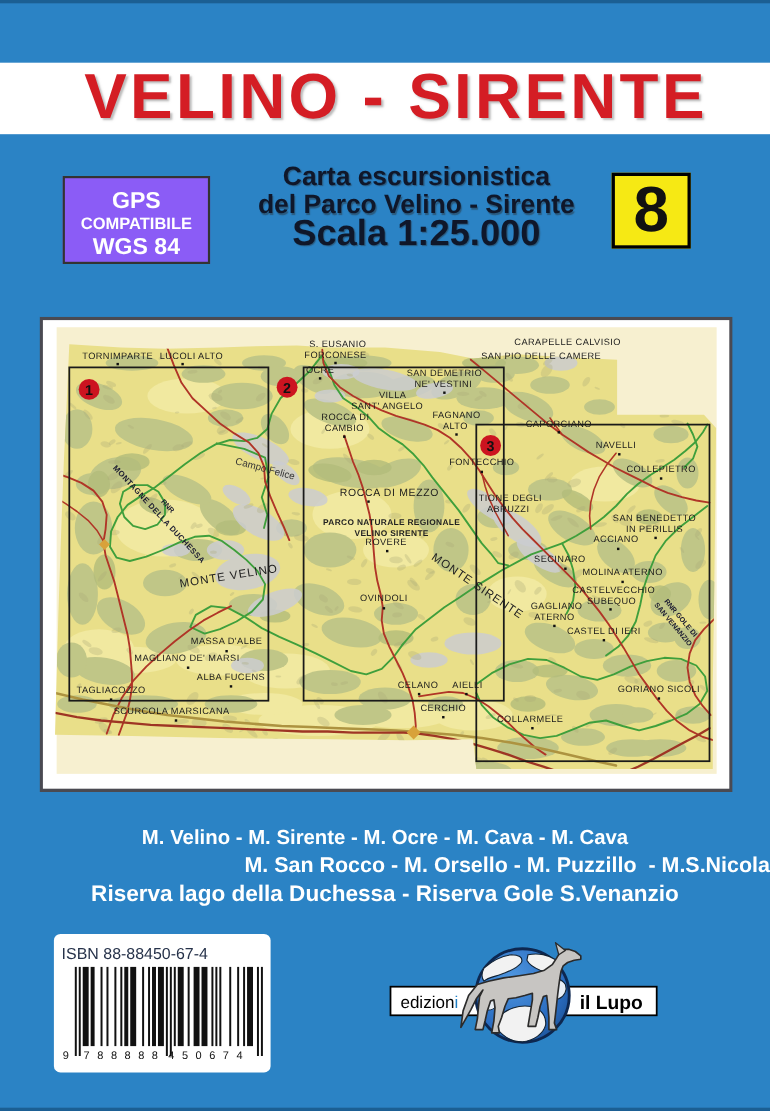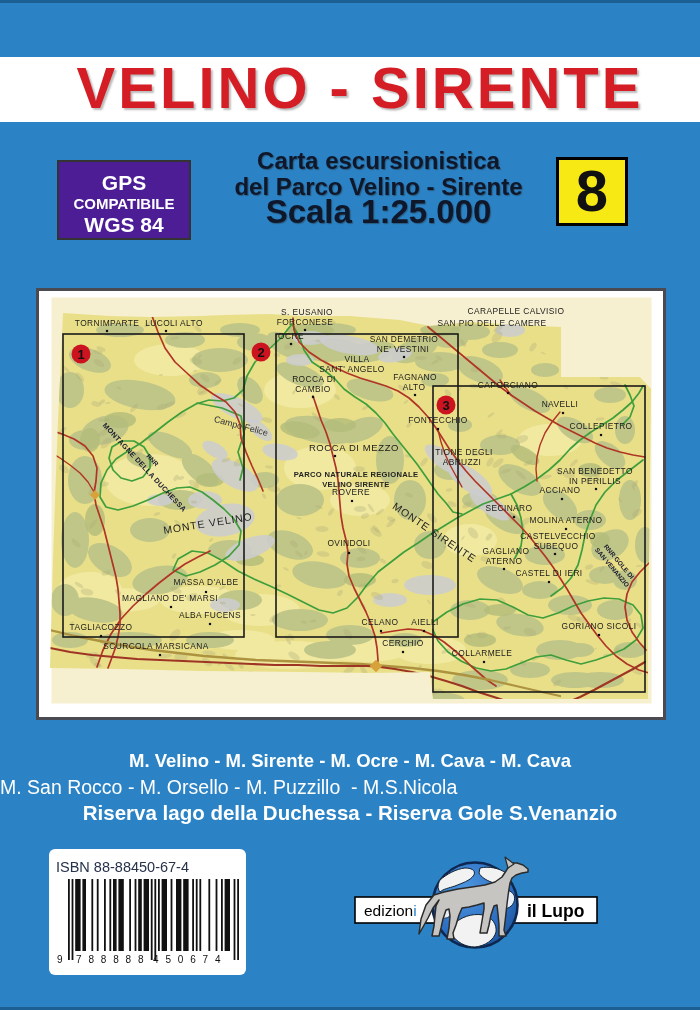--- a/index.html
+++ b/index.html
@@ -13,21 +13,21 @@
 <div class="abs" style="left:0;top:0;width:700px;height:3px;background:#1b5f93;"></div>
 
 <div class="abs" style="left:0;top:1007px;width:700px;height:3px;background:#1b5f93;"></div>
 
 <div class="abs" style="left:0;top:57px;width:700px;height:65px;background:#ffffff;"></div>
 
 <div class="abs" style="left:10px;top:54px;width:700px;text-align:center;color:#d41d24;
      font-size:58px;font-weight:bold;letter-spacing:3px;white-space:nowrap;
      text-shadow:2px 2px 2px rgba(130,130,130,0.55);">VELINO - SIRENTE</div>
 
-<div class="abs" style="left:57px;top:160px;width:134px;height:80px;background:#4c1d95;
+<div class="abs" style="left:57px;top:160px;width:134px;height:80px;background:#8b5cf6;
      border:2px solid #333;box-sizing:border-box;text-align:center;color:#fff;font-weight:bold;">
   <div style="font-size:21px;line-height:23px;margin-top:9px;">GPS</div>
   <div style="font-size:15px;line-height:20px;">COMPATIBILE</div>
   <div style="font-size:21px;line-height:22px;">WGS 84</div>
 </div>
 
 <div class="abs" style="left:106px;top:148px;width:545px;text-align:center;color:#0f172a;font-weight:bold;
      text-shadow:1px 1px 1px rgba(40,40,40,0.45);">
   <div style="font-size:24px;line-height:26px;">Carta escursionistica</div>
   <div style="font-size:24px;line-height:25px;">del Parco Velino - Sirente</div>
@@ -618,21 +618,21 @@
   <g transform="rotate(50 615 565)" text-anchor="middle" font-weight="bold" fill="#1a1a30">
       <text x="615" y="562" font-size="6.5">RNR GOLE DI</text>
       <text x="615" y="571" font-size="6.5">SAN VENANZIO</text>
     </g>
 
   <text x="241" y="429" font-size="9" fill="#333" text-anchor="middle" transform="rotate(15 241 426)">Campo Felice</text>
 </svg>
 
 <div class="abs" style="left:0;top:750px;width:700px;text-align:center;color:#fff;font-weight:bold;font-size:18.5px;">M. Velino - M. Sirente - M. Ocre - M. Cava - M. Cava</div>
 
-<div class="abs" style="left:0;top:776px;width:700px;text-align:left;color:#fff;font-weight:normal;font-size:19.5px;">M. San Rocco - M. Orsello - M. Puzzillo&nbsp; - M.S.Nicola</div>
+<div class="abs" style="left:0;top:776px;width:700px;text-align:right;color:#fff;font-weight:bold;font-size:19.5px;">M. San Rocco - M. Orsello - M. Puzzillo&nbsp; - M.S.Nicola</div>
 
 <div class="abs" style="left:0;top:801px;width:700px;text-align:center;color:#fff;font-weight:bold;font-size:20.5px;">Riserva lago della Duchessa - Riserva Gole S.Venanzio</div>
 
 <div class="abs" style="left:49px;top:849px;width:197px;height:126px;background:#fff;border-radius:6px;"></div>
 
 <div class="abs" style="left:56px;top:856px;width:185px;color:#26324a;font-size:14.5px;white-space:nowrap;">ISBN 88-88450-67-4 <span style="color:#ffffff;font-weight:bold;font-size:18px;">€ 10</span></div>
 
 <svg class="abs" style="left:49px;top:849px;" width="197" height="126" viewBox="0 0 197 126">
   <g fill="#111">
       <rect x="19.00" y="30.0" width="1.80" height="81.0"></rect>

